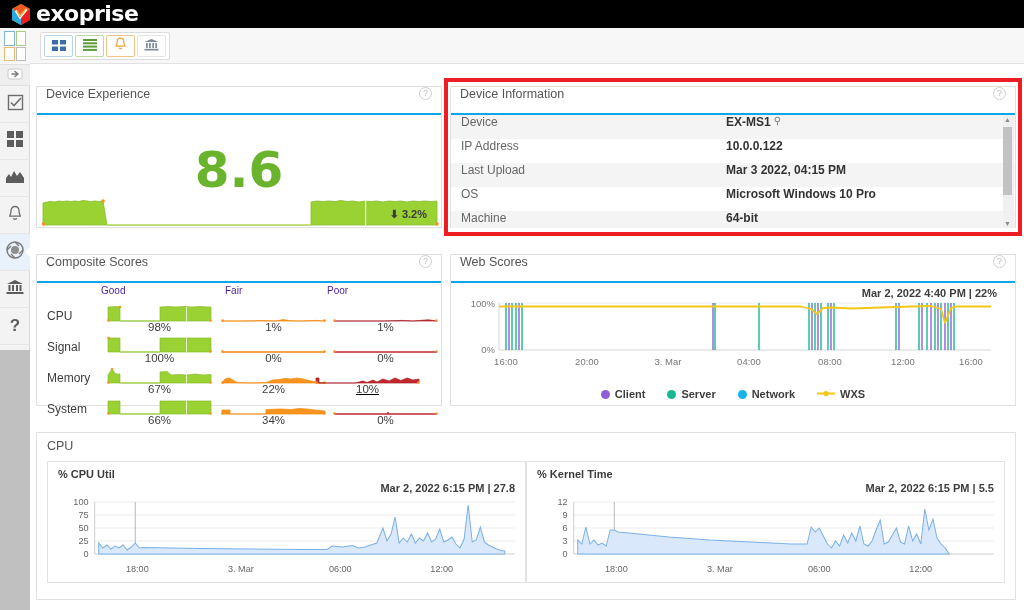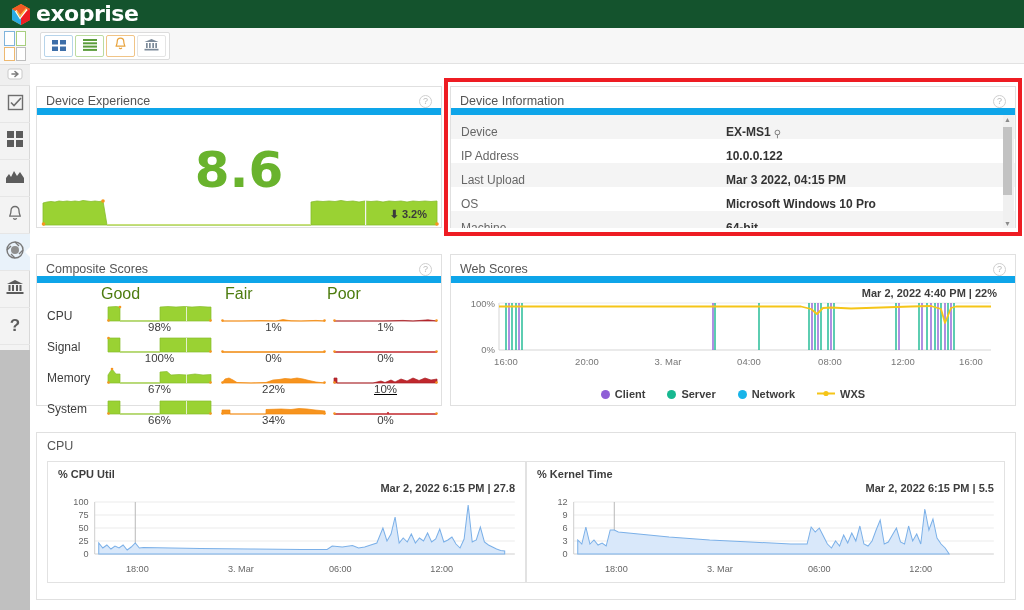--- a/index.html
+++ b/index.html
@@ -8,21 +8,21 @@
     width: 1024px; height: 610px;
     overflow: hidden;
     font-family: "Liberation Sans", sans-serif;
     background: #ffffff;
   }
   #app { position: relative; width: 1024px; height: 610px; background:#fff; }
 
   
   .header {
     position: absolute; top:0; left:0; width:1024px; height:28px;
-    background:#14532d; display:flex; align-items:center;
+    background:#000000; display:flex; align-items:center;
   }
   .logo-wrap { display:flex; align-items:center; margin-left:10px; }
   .logo-mark { width:22px; height:23px; position:relative; flex:none; }
   .logo-text {
     color:#ffffff; font-size:22px; font-weight:bold; letter-spacing:-0.5px;
     margin-left:4px; line-height:1; font-family:"DejaVu Sans", sans-serif;
   }
 
   
   .rail {
@@ -71,22 +71,22 @@
   .tb-btn.sel-blue   { border-color:#b7d4ea; }
   .tb-btn.sel-green  { border-color:#bcdba0; }
   .tb-btn.sel-orange { border-color:#f0c487; }
   .tb-btn.sel-plain  { border-color:#e4e4e4; }
 
   
   .content { position:absolute; top:64px; left:30px; width:994px; height:546px; background:#fff; }
 
   .panel { position:absolute; background:#fff; border:1px solid #e0e0e0; }
   .panel-head {
-    height:28px; border-bottom:7px solid #0ea5e9;
-    display:flex; align-items:flex-end; justify-content:space-between;
+    height:28px; border-bottom:2px solid #0ea5e9;
+    display:flex; align-items:flex-start; justify-content:space-between;
     padding:0 9px;
   }
   .panel-title { font-size:12.5px; color:#555; }
   .help-ico {
     width:13px; height:13px; border-radius:50%; border:1px solid #cfcfcf;
     color:#b9b9b9; font-size:9px; line-height:11px; text-align:center; flex:none;
   }
 
   
   #panel-dx { left:6px; top:22px; width:406px; height:142px; }
@@ -96,40 +96,40 @@
     font-size:50px; font-weight:bold; color:#69b32d; font-family:"DejaVu Sans", sans-serif;
   }
   .dx-spark { position:absolute; left:4px; right:4px; bottom:2px; height:32px; }
   .dx-badge {
     position:absolute; right:14px; bottom:7px; font-size:11px; font-weight:bold; color:#3b3b3b;
   }
 
   
   #panel-di { left:420px; top:22px; width:566px; height:142px; }
   .di-rows { position:relative; height:113px; overflow:hidden; }
-  .di-row { display:flex; height:24px; align-items:flex-end; font-size:12px; }
+  .di-row { display:flex; height:24px; align-items:flex-start; font-size:12px; }
   .di-row:nth-child(odd) { background:#f4f4f4; }
   .di-row:nth-child(even){ background:#ffffff; }
   .di-key { width:275px; padding-left:10px; color:#666; }
   .di-val { color:#333; font-weight:bold; }
   .di-link-ico { color:#7a7a7a; font-size:10px; margin-left:3px; }
   .di-scroll { position:absolute; right:1px; top:0; width:11px; height:113px; background:#f0f0f0; }
   .di-thumb { position:absolute; right:2px; top:12px; width:9px; height:68px; background:#c2c2c2; }
   .di-arrow { position:absolute; right:2px; font-size:7px; color:#8a8a8a; text-align:center; width:9px; }
 
   
   .hl-box {
     position:absolute; left:414px; top:14px; width:578px; height:158px;
     border:4px solid #ee1c23; pointer-events:none;
   }
 
   
   #panel-cm { left:6px; top:190px; width:406px; height:152px; }
   .cm-body { position:relative; height:123px; padding:4px 6px 0 6px; }
-  .cm-colhead { position:absolute; font-size:16px; color:#4d7c0f; top:2px; }
+  .cm-colhead { position:absolute; font-size:10px; color:#4c1d95; top:2px; }
   .cm-row { position:relative; height:28px; margin-top:3px; }
   .cm-label { position:absolute; left:4px; top:4px; width:58px; font-size:12px; color:#3d3d3d; }
   .cm-cell { position:absolute; width:105px; top:0; }
   .cm-spark { height:17px; width:105px; display:block; }
   .cm-pct { font-size:11.5px; color:#3d3d3d; text-align:center; margin-top:-1px; }
 
   
   #panel-ws { left:420px; top:190px; width:566px; height:152px; }
   .ws-body { position:relative; height:123px; }
   .ws-stamp { position:absolute; right:18px; top:4px; font-size:11px; color:#3d3d3d; font-weight:bold; }
@@ -449,21 +449,21 @@
             <div class="cm-pct">67%</div>
           </div>
           <div class="cm-cell" style="left:178px;">
             <svg class="cm-spark" viewBox="0 0 105 17" preserveAspectRatio="none">
               <path d="M1,16 L4,12 L8,11 L12,13 L16,15.5 L30,16 L45,15.5 L52,13 L58,12.5 L64,11.5 L70,12 L76,11 L82,12 L88,13.5 L95,15 L104,16 Z" fill="#f7941e" stroke="#f0880c" stroke-width="0.7"></path>
               <circle cx="1.5" cy="15.5" r="1.3" fill="#f7941e"></circle>
                 <circle cx="103.5" cy="15.5" r="1.3" fill="#f7941e"></circle>
             </svg>
             <div class="cm-pct">22%</div>
           </div>
-          <div class="cm-cell" style="left:290px;text-decoration:underline;">
+          <div class="cm-cell" style="left:272px;text-decoration:underline;">
             <svg class="cm-spark" viewBox="0 0 105 17" preserveAspectRatio="none">
               <path d="M1,16 L1,11 L4,11 L4,16 L40,16 L48,14 L52,15.5 L58,13 L62,15 L68,12 L74,14 L80,11 L86,13.5 L92,11 L98,13 L104,12 L104,16 Z" fill="#c1272d" stroke="#a81f25" stroke-width="0.7"></path>
               <circle cx="1.5" cy="15.5" r="1.3" fill="#f7941e"></circle>
                 <circle cx="103.5" cy="15.5" r="1.3" fill="#f7941e"></circle>
             </svg>
             <div class="cm-pct">10%</div>
           </div>
         </div>
 
         <div class="cm-row">

